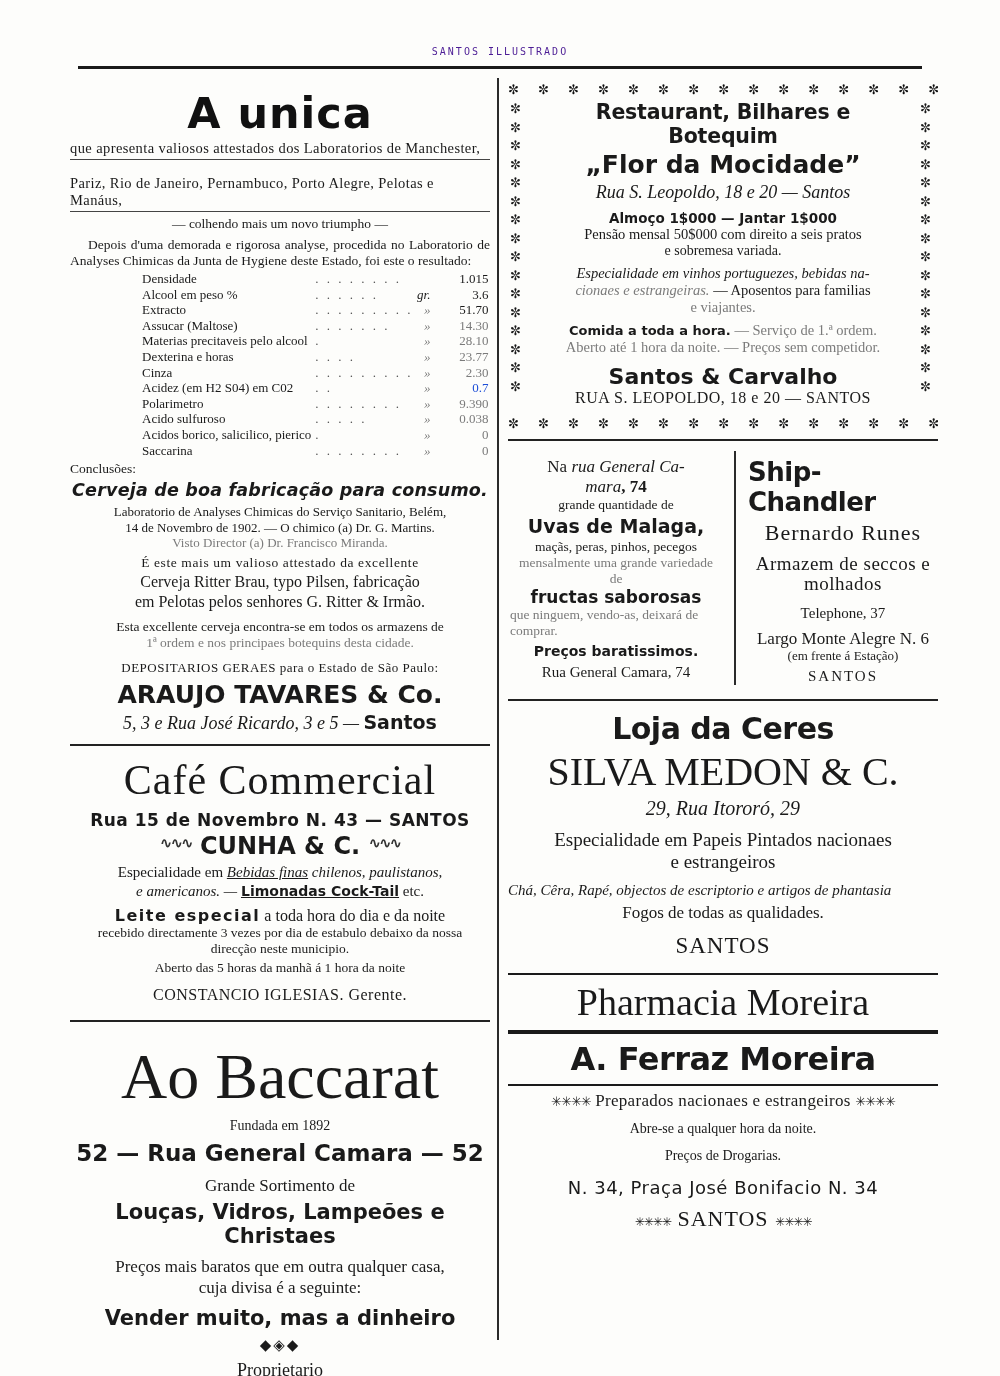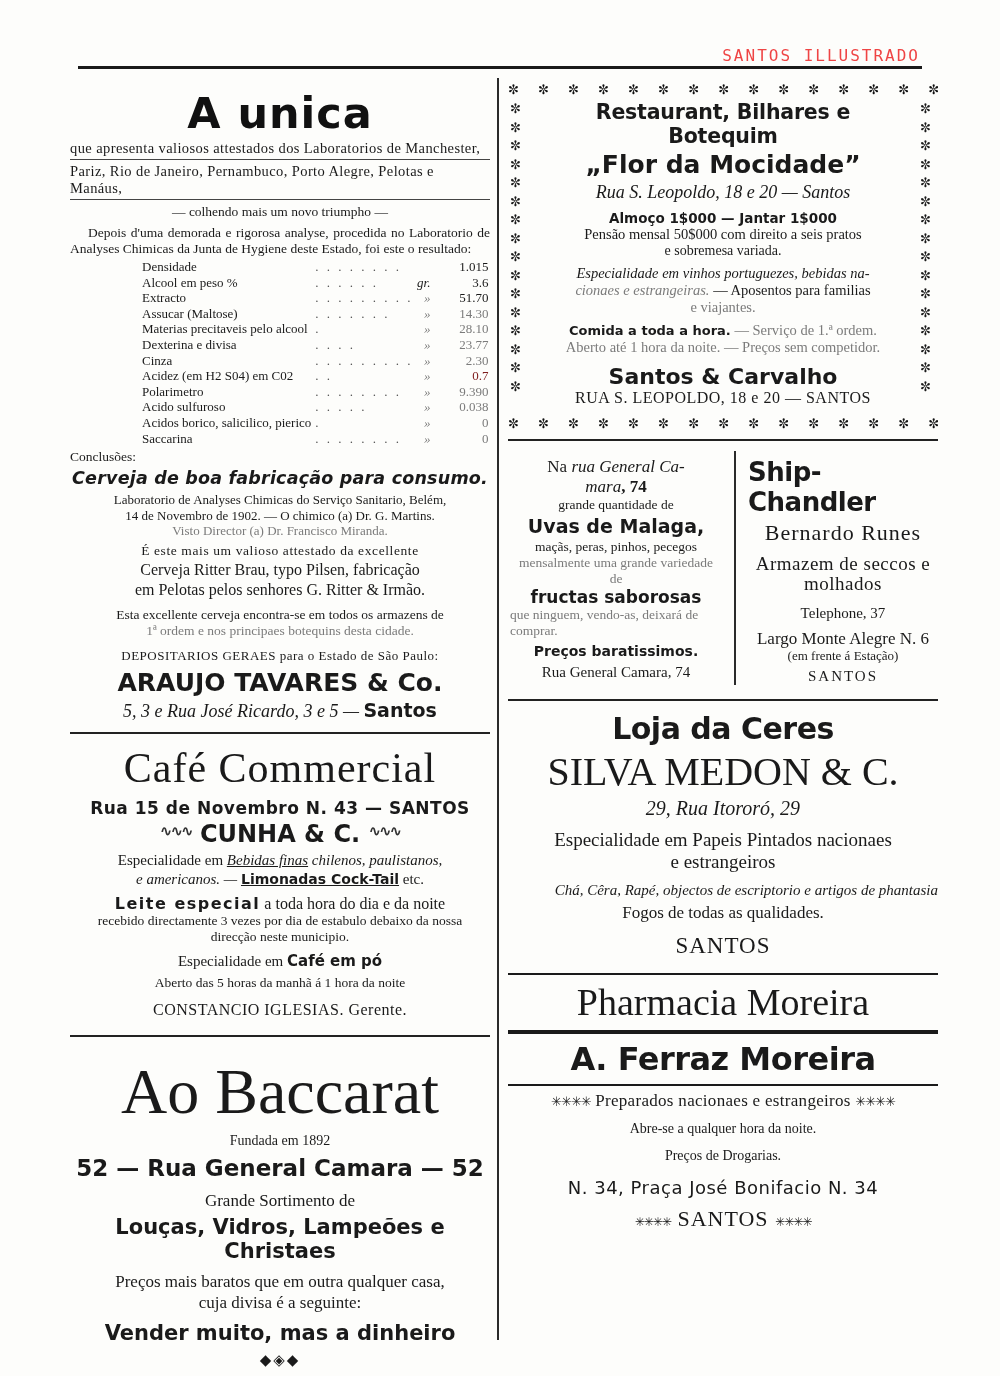--- a/index.html
+++ b/index.html
@@ -5,22 +5,22 @@
   html,body{margin:0;padding:0;background:#ffffff;}
   body{
     width:1000px;height:1376px;position:relative;
     font-family:"Liberation Serif", serif;
     color:#1a1a1a;
     -webkit-font-smoothing:none;
   }
   .page{position:absolute;left:0;top:0;width:1000px;height:1376px;background:#fdfdfb;}
   .masthead{
     position:absolute;left:80px;top:46px;width:840px;
-    text-align:right;font-family:"DejaVu Sans Mono", monospace;
-    font-size:16px;letter-spacing:2px;color:#ef4444;
+    text-align:center;font-family:"DejaVu Sans Mono", monospace;
+    font-size:10px;letter-spacing:2px;color:#4c1d95;
   }
   .rule-top{position:absolute;left:78px;top:66px;width:844px;height:3px;background:#1a1a1a;}
   .col-div{position:absolute;left:497px;top:78px;width:2px;height:1262px;background:#2a2a2a;}
 
   .col-left{position:absolute;left:70px;top:82px;width:420px;}
   .col-right{position:absolute;left:508px;top:82px;width:430px;}
 
   .ad{position:relative;}
   .hr{height:2px;background:#222;margin:10px 0;}
 
@@ -34,21 +34,21 @@
   .ln.sp{letter-spacing:.4px;}
   .underline-row{border-bottom:1px solid #444;padding-bottom:2px;}
   .dashline{text-align:center;font-size:13.5px;margin:4px 0 5px;}
   .para{font-size:13.5px;line-height:15.5px;text-align:justify;text-indent:18px;}
   table.analysis{border-collapse:collapse;font-size:13px;margin:3px 0 0 70px;}
   table.analysis td{padding:0 2px;line-height:15.6px;white-space:nowrap;}
   table.analysis td.dots{letter-spacing:2.5px;color:#555;}
   table.analysis td.unit{text-align:right;padding-right:4px;font-style:italic;}
   table.analysis td.val{text-align:right;min-width:52px;}
   .faded{color:#7b7b7b;}
-  .fadedsoft{color:#7f1d1d;}
+  .fadedsoft{color:#1d4ed8;}
   .concl{font-size:13.5px;margin-top:3px;}
   .cerveja{
     font-family:"DejaVu Sans", sans-serif;font-weight:bold;font-size:17.5px;
     text-align:center;margin:3px 0 4px;letter-spacing:.2px;font-style:italic;
   }
   .lab-lines{font-size:13px;line-height:15.4px;text-align:center;}
   .attest{font-size:13.5px;text-align:center;letter-spacing:.6px;margin-top:5px;}
   .ritter{font-size:16px;text-align:center;margin-top:2px;}
   .depos{font-size:13px;text-align:center;letter-spacing:.5px;margin-top:10px;}
   .araujo{
@@ -161,21 +161,21 @@
   .ship-santos{font-size:15px;text-align:center;letter-spacing:2px;}
 
   
   .t-loja{
     font-family:"DejaVu Sans", sans-serif;font-weight:bold;font-size:30px;
     text-align:center;margin:6px 0 2px;letter-spacing:-.5px;
   }
   .t-silva{font-size:40px;text-align:center;letter-spacing:0;margin:2px 0 2px;}
   .silva-addr{font-size:20px;font-style:italic;text-align:center;}
   .silva-l{font-size:19px;text-align:center;line-height:24px;margin-top:8px;}
-  .silva-it{font-size:15px;font-style:italic;text-align:right;margin-top:8px;}
+  .silva-it{font-size:15px;font-style:italic;text-align:left;margin-top:8px;}
   .silva-l2{font-size:17px;text-align:center;margin-top:4px;}
   .silva-santos{font-size:23px;text-align:center;letter-spacing:1px;margin-top:10px;}
 
   
   .t-pharm{font-size:38px;text-align:center;letter-spacing:0;margin:0 0 4px;}
   .t-ferraz{
     font-family:"DejaVu Sans", sans-serif;font-weight:bold;font-size:32px;
     text-align:center;margin:6px 0 6px;letter-spacing:-.5px;
   }
   .prep{font-size:17px;text-align:center;letter-spacing:.3px;}
@@ -194,21 +194,21 @@
 
   <div class="masthead">SANTOS ILLUSTRADO</div>
   <div class="rule-top"></div>
   <div class="col-div"></div>
 
   <div class="col-left">
 
     <div class="ad">
       <div class="t-aunica">A unica</div>
       <div class="ln sp underline-row">que apresenta valiosos attestados dos Laboratorios de Manchester,</div>
-      <div class="ln sp underline-row" style="margin-top:3px;">Pariz, Rio de Janeiro, Pernambuco, Porto Alegre, Pelotas e Manáus,</div>
+      <div class="ln sp underline-row" style="margin-top:15px;">Pariz, Rio de Janeiro, Pernambuco, Porto Alegre, Pelotas e Manáus,</div>
       <div class="dashline">— colhendo mais um novo triumpho —</div>
       <div class="para">Depois d'uma demorada e rigorosa analyse, procedida no Laboratorio de Analyses Chimicas da Junta de Hygiene deste Estado, foi este o resultado:</div>
 
       <table class="analysis">
         <tbody>
             <tr>
           <td>Densidade</td>
           <td class="dots">. . . . . . . .</td>
           <td class="unit"></td>
           <td class="val">1.015</td>
@@ -231,21 +231,21 @@
           <td class="unit faded">»</td>
           <td class="val faded">14.30</td>
         </tr>
         <tr>
           <td>Materias precitaveis pelo alcool</td>
           <td class="dots">.</td>
           <td class="unit faded">»</td>
           <td class="val faded">28.10</td>
         </tr>
         <tr>
-          <td>Dexterina e divisa</td>
+          <td>Dexterina e horas</td>
           <td class="dots">. . . .</td>
           <td class="unit faded">»</td>
           <td class="val faded">23.77</td>
         </tr>
         <tr>
           <td>Cinza</td>
           <td class="dots">. . . . . . . . .</td>
           <td class="unit faded">»</td>
           <td class="val faded">2.30</td>
         </tr>
@@ -312,23 +312,20 @@
         <span>Especialidade em </span><i style="text-decoration:underline">Bebidas finas</i><i> chilenos, paulistanos,</i>
       </div>
       <div class="cafe-line">
         <i>e americanos. — </i><b style="font-family:'DejaVu Sans',sans-serif;font-size:14px;text-decoration:underline;">Limonadas Cock-Tail</b><span> etc.</span>
       </div>
       <div class="leite" style="margin-top:5px;text-align:center;">
         <span style="font-family:'DejaVu Sans',sans-serif;font-weight:bold;letter-spacing:1.5px;">Leite especial</span><span> a toda hora do dia e da noite</span>
       </div>
       <div class="cafe-sm">recebido directamente 3 vezes por dia de estabulo debaixo da nossa</div>
       <div class="cafe-sm">direcção neste municipio.</div>
-      <div class="cafe-line" style="margin-top:8px;">
-        <span>Especialidade em </span><b style="font-family:'DejaVu Sans',sans-serif;font-size:15px;">Café em pó</b>
-      </div>
       <div class="cafe-sm" style="margin-top:4px;">Aberto das 5 horas da manhã á 1 hora da noite</div>
       <div class="gerente">
         <span>CONSTANCIO IGLESIAS.</span><span> Gerente.</span>
       </div>
       <div class="hr" style="margin-top:16px;"></div>
     </div>
 
     <div class="ad">
       <div class="t-bacc">Ao Baccarat</div>
       <div class="fundada">Fundada em 1892</div>

